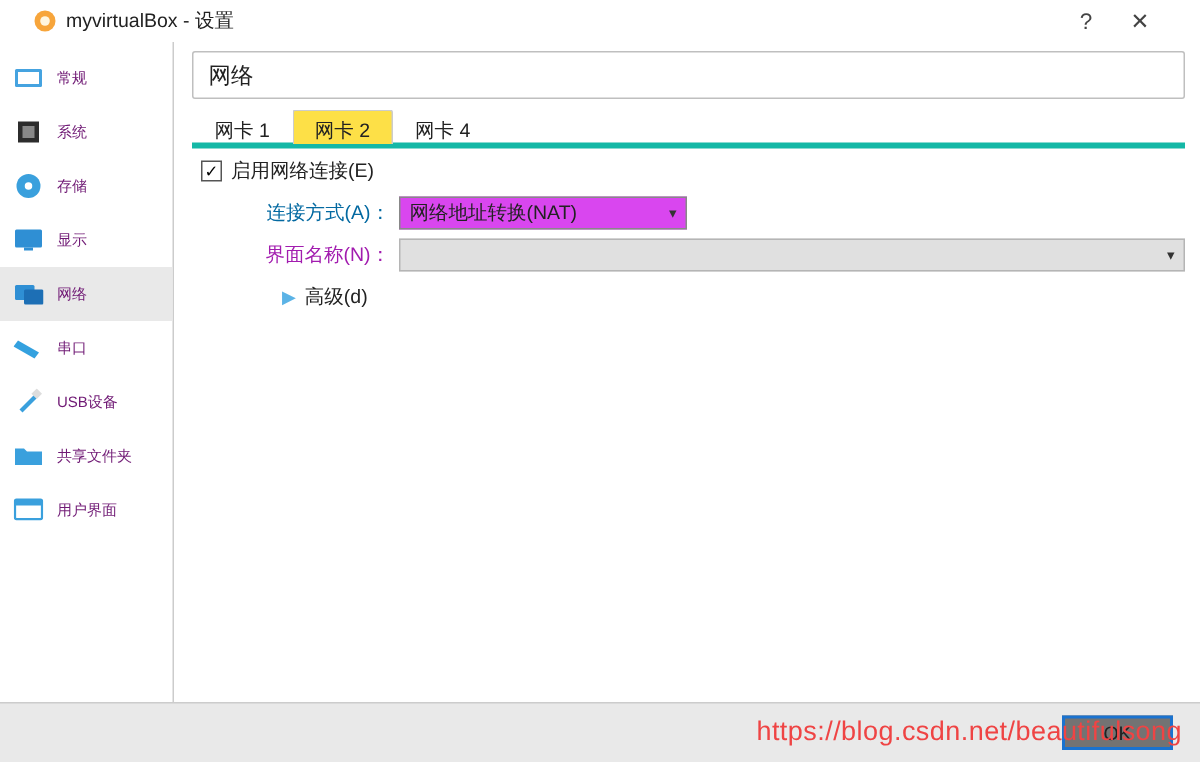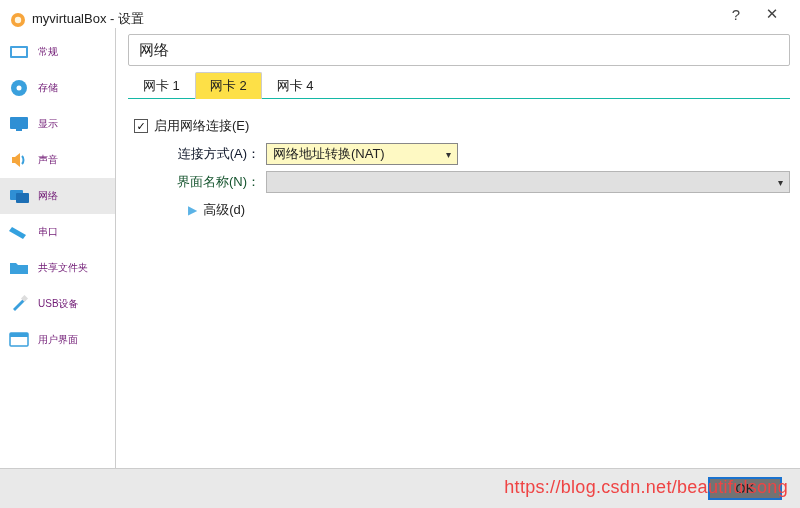--- a/index.html
+++ b/index.html
@@ -1,48 +1,48 @@
 <!DOCTYPE html>
 <html><head>
 <meta charset="utf-8">
 <style>
   * { box-sizing: border-box; margin: 0; padding: 0; font-family: "Microsoft YaHei", "Segoe UI", Arial, sans-serif; }
   body { width: 800px; height: 508px; background: #ffffff; color: #222; font-size: 13px; overflow: hidden; }
 
   
-  .titlebar { height: 28px; display: flex; align-items: flex-end; padding: 0 10px; border-bottom: 0; }
+  .titlebar { height: 28px; display: flex; align-items: center; padding: 0 22px; border-bottom: 0; }
   .app-icon { width: 16px; height: 16px; margin-right: 6px; }
   .titlebar-title { flex: 1; font-size: 13px; color: #222; }
   .titlebar-btn { width: 36px; height: 28px; display: flex; align-items: center; justify-content: center; color: #444; font-size: 15px; }
 
   
   .container { display: flex; height: 440px; }
   .sidebar { width: 116px; border-right: 1px solid #ccc; padding-top: 6px; }
   .side-item { height: 36px; display: flex; align-items: center; padding: 0 8px; gap: 8px; cursor: default; }
   .side-item.active { background: #e9e9e9; }
   .side-icon { width: 22px; height: 22px; display:flex; align-items:center; justify-content:center; }
   .side-label { font-size: 10px; color: #701a75; }
 
   
   .content { flex: 1; padding: 6px 10px 0 12px; display:flex; flex-direction:column; }
   .panel-header { border: 1px solid #bfbfbf; border-radius: 2px; height: 32px; display:flex; align-items:center; padding: 0 10px; margin-bottom: 6px; }
   .panel-title { font-size: 15px; font-weight: 500; }
 
-  .tabs-row { display:flex; align-items:flex-end; border-bottom:1px solid #14b8a6; height: 27px; margin-bottom: 14px; }
+  .tabs-row { display:flex; border-bottom:4px solid #14b8a6; height: 27px; margin-bottom: 2px; }
   .tab { padding: 4px 14px; font-size: 13px; color:#222; border:1px solid transparent; border-bottom:none; cursor:default; position:relative; top:1px; }
   .tab.active { background:#fde047; border-color:#ccc; border-radius:2px 2px 0 0; }
 
   .form-area { padding-left: 6px; }
   .row { display:flex; align-items:center; height: 26px; margin-bottom: 2px; }
   .checkbox-row { gap:6px; }
   .checkbox-mark { width:14px; height:14px; border:1px solid #555; display:flex; align-items:center; justify-content:center; font-size:11px; color:#000; }
   .indented { padding-left: 26px; }
-  .field-label { width: 106px; text-align: right; padding-right: 6px; font-size: 13px; color: #0f172a; }
-  .field-label.disabled { color: #14532d; }
-  .select { flex: 0 0 192px; height: 22px; border:1px solid #888; background:#fef9c3; display:flex; align-items:center; justify-content:space-between; padding: 0 6px; font-size:13px; }
+  .field-label { width: 106px; text-align: right; padding-right: 6px; font-size: 13px; color: #0369a1; }
+  .field-label.disabled { color: #a21caf; }
+  .select { flex: 0 0 192px; height: 22px; border:1px solid #888; background:#d946ef; display:flex; align-items:center; justify-content:space-between; padding: 0 6px; font-size:13px; }
   .select.wide { flex: 1; background:#e0e0e0; border-color:#b5b5b5; }
   .dropdown-arrow { font-size:10px; color:#333; }
   .expand-row { gap:6px; }
   .play-arrow { color:#5bb3e6; font-size:12px; }
 
   
   .footer { height: 40px; display:flex; justify-content:flex-end; align-items:center; gap:10px; padding-right: 18px; background:#e9e9e9; border-top:1px solid #ccc; }
   .btn { min-width: 74px; height: 23px; display:flex; align-items:center; justify-content:center; font-size:13px; background:#737373; border:1px solid #adadad; cursor:default; }
   .btn.primary { border:2px solid #1a72cf; }
 
@@ -75,77 +75,77 @@
           <svg width="20" height="16">
             <rect x="1" y="2" width="18" height="12" rx="1" fill="#45a3e0"></rect>
             <rect x="3" y="4" width="14" height="8" fill="#ffffff"></rect>
           </svg>
         </span>
       <span class="side-label">常规</span>
     </div>
     <div class="side-item">
       <span class="side-icon">
           <svg width="18" height="18">
+            <rect x="2" y="2" width="14" height="14" fill="#2c2c2c"></rect>
+            <rect x="5" y="5" width="8" height="8" fill="#888"></rect>
+          </svg>
+        </span>
+      <span class="side-label">系统</span>
+    </div>
+    <div class="side-item">
+      <span class="side-icon">
+          <svg width="18" height="18">
             <circle cx="9" cy="9" r="8" fill="#3aa0dd"></circle>
             <circle cx="9" cy="9" r="2.5" fill="#fff"></circle>
           </svg>
         </span>
       <span class="side-label">存储</span>
     </div>
     <div class="side-item">
       <span class="side-icon">
           <svg width="20" height="16">
             <rect x="1" y="1" width="18" height="12" rx="1" fill="#2f8fd4"></rect>
             <rect x="7" y="13" width="6" height="2" fill="#2f8fd4"></rect>
           </svg>
         </span>
       <span class="side-label">显示</span>
     </div>
-    <div class="side-item">
-      <span class="side-icon">
-          <svg width="18" height="16">
-            <path d="M2 5h3l5-4v14l-5-4H2z" fill="#f6a63c"></path>
-            <path d="M12 4c2 2 2 6 0 8" stroke="#3aa0dd" stroke-width="2" fill="none"></path>
-          </svg>
-        </span>
-      <span class="side-label">声音</span>
-    </div>
     <div class="side-item active">
       <span class="side-icon">
           <svg width="20" height="16">
             <rect x="1" y="2" width="13" height="10" rx="1" fill="#2f8fd4"></rect>
             <rect x="7" y="5" width="13" height="10" rx="1" fill="#1d6fb5"></rect>
           </svg>
         </span>
       <span class="side-label">网络</span>
     </div>
     <div class="side-item">
       <span class="side-icon">
           <svg width="20" height="16">
             <path d="M3 3l14 8-3 4L0 7z" fill="#34a1df"></path>
           </svg>
         </span>
       <span class="side-label">串口</span>
-    </div>
-    <div class="side-item">
-      <span class="side-icon">
-          <svg width="20" height="16">
-            <path d="M1 3h6l2 2h10v9H1z" fill="#3aa0dd"></path>
-          </svg>
-        </span>
-      <span class="side-label">共享文件夹</span>
     </div>
     <div class="side-item">
       <span class="side-icon">
           <svg width="18" height="18">
             <path d="M3 14L14 3l2 2L5 16z" fill="#3aa0dd"></path>
             <rect x="12" y="1" width="5" height="5" fill="#ddd" transform="rotate(45 14.5 3.5)"></rect>
           </svg>
         </span>
       <span class="side-label">USB设备</span>
+    </div>
+    <div class="side-item">
+      <span class="side-icon">
+          <svg width="20" height="16">
+            <path d="M1 3h6l2 2h10v9H1z" fill="#3aa0dd"></path>
+          </svg>
+        </span>
+      <span class="side-label">共享文件夹</span>
     </div>
     <div class="side-item">
       <span class="side-icon">
           <svg width="20" height="16">
             <rect x="1" y="1" width="18" height="13" rx="1" fill="#fff" stroke="#3aa0dd" stroke-width="1.5"></rect>
             <rect x="1" y="1" width="18" height="4" fill="#3aa0dd"></rect>
           </svg>
         </span>
       <span class="side-label">用户界面</span>
     </div>

